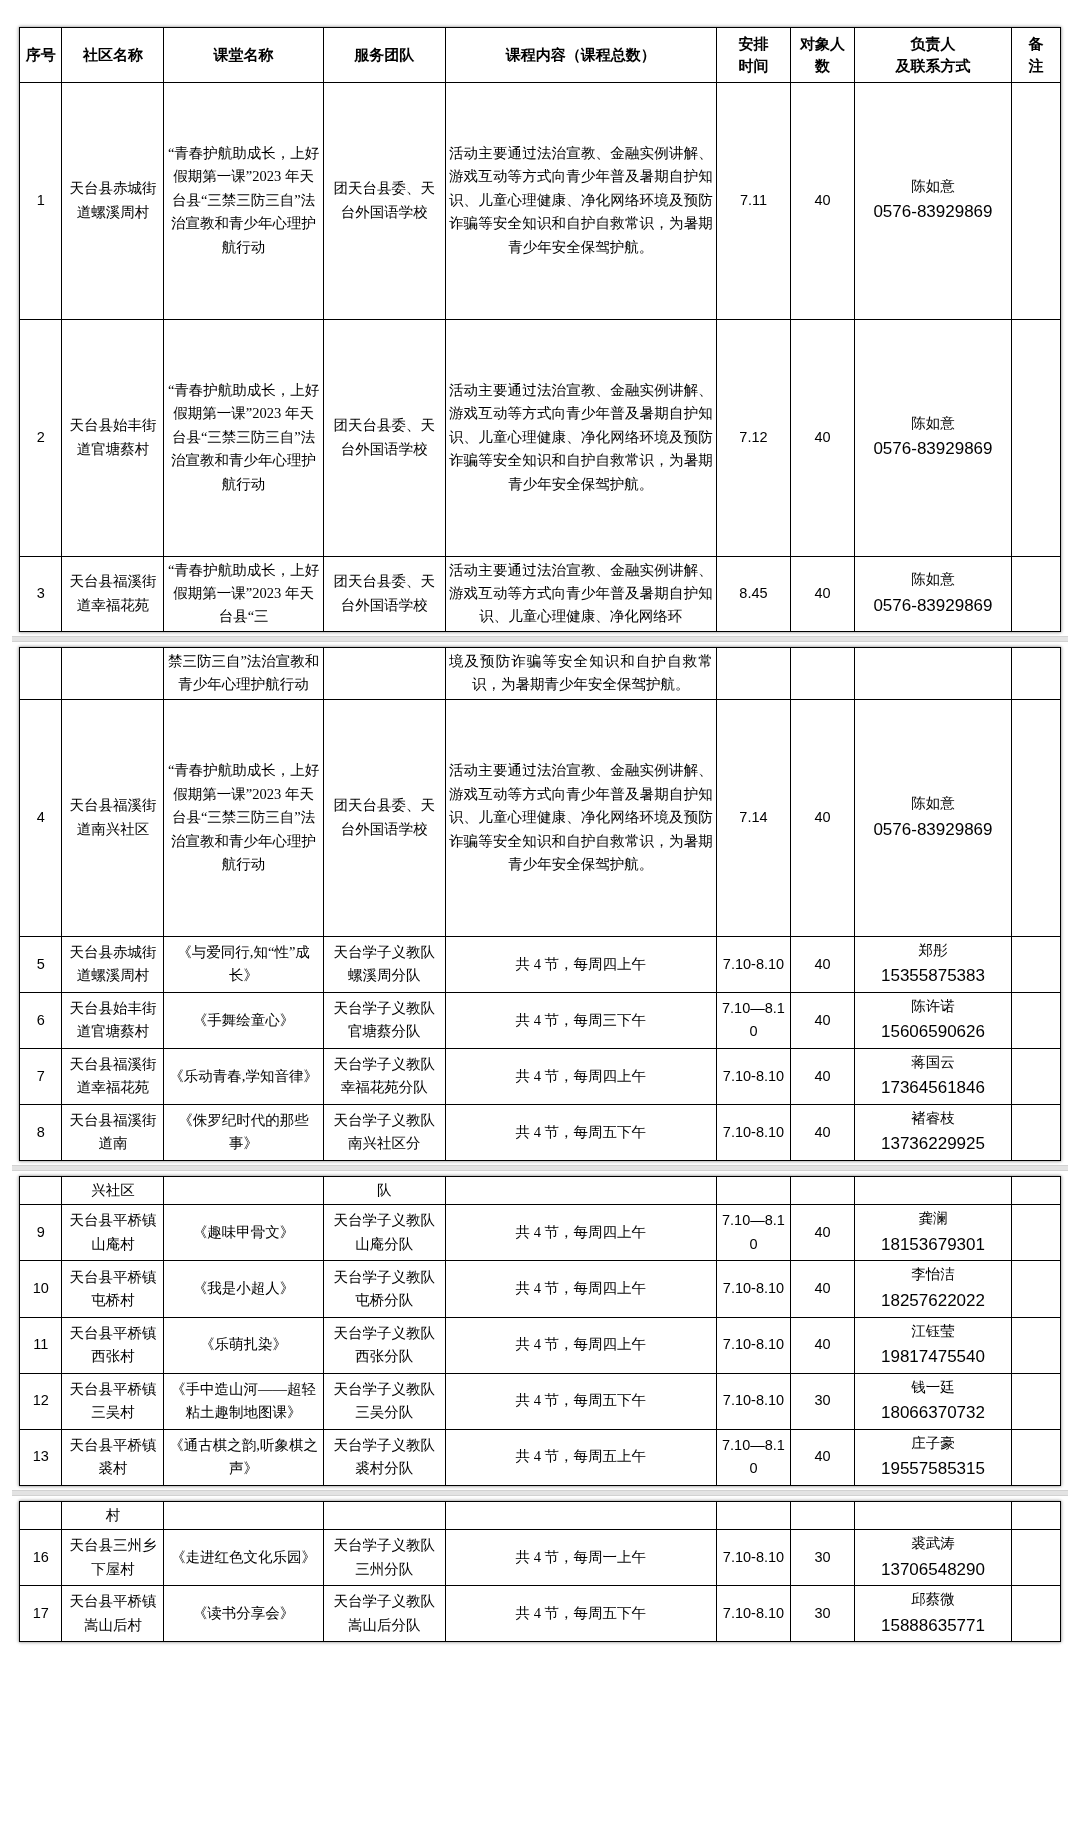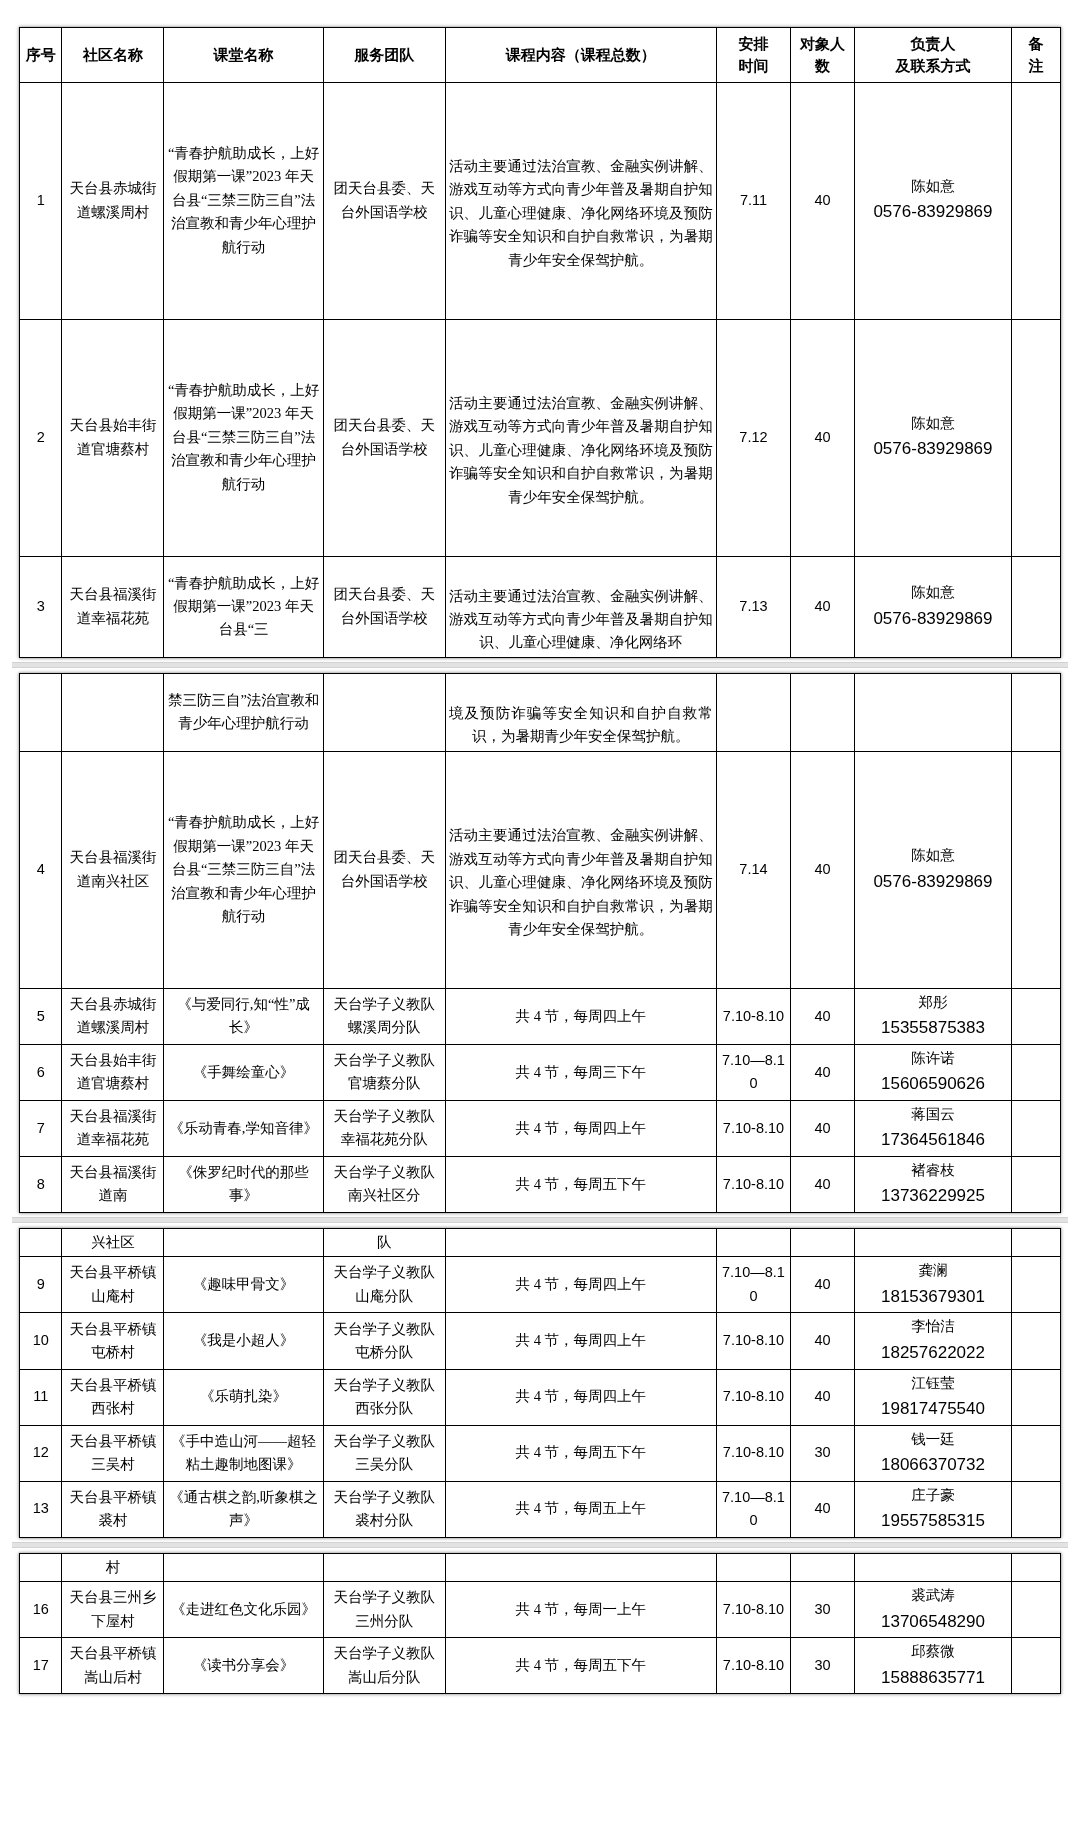--- a/index.html
+++ b/index.html
@@ -77,21 +77,20 @@
   col.c-time    { width: 70px; }
   col.c-people  { width: 60px; }
   col.c-owner   { width: 148px; }
   col.c-note    { width: 46px; }
 
   td.cell-content { text-align: center; }
   td.cell-content .para {
     display: block;
     text-align: justify;
     text-align-last: center;
-    margin-top: 26px;
   }
   td.cell-no { font-family: "Liberation Sans", "DejaVu Sans", sans-serif; font-size: 15px; }
   td.cell-time, td.cell-people { font-family: "Liberation Sans", "DejaVu Sans", sans-serif; font-size: 15px; }
   .owner-name { display:block; }
   .owner-phone { display:block; font-family: "Liberation Sans", "DejaVu Sans", sans-serif; font-size: 17px; }
   .multiline { white-space: pre-line; }
   td.tall-1 { height: 232px; }
   td.empty-cell { }
 </style>
 </head>
@@ -163,21 +162,21 @@
           <td class="empty-cell"></td>
         </tr>
         <tr>
           <td class="cell-no">3</td>
           <td>天台县福溪街道幸福花苑</td>
           <td>“青春护航助成长，上好假期第一课”2023 年天台县“三</td>
           <td>团天台县委、天台外国语学校</td>
           <td class="cell-content">
               <span class="para">活动主要通过法治宣教、金融实例讲解、游戏互动等方式向青少年普及暑期自护知识、儿童心理健康、净化网络环</span>
             </td>
-          <td class="cell-time">7.13</td>
+          <td class="cell-time">8.45</td>
           <td class="cell-people">40</td>
           <td>
               <span class="owner-name">陈如意</span>
               <span class="owner-phone">0576-83929869</span>
             </td>
           <td class="empty-cell"></td>
         </tr>
       </tbody>
     </table>
   </div>

